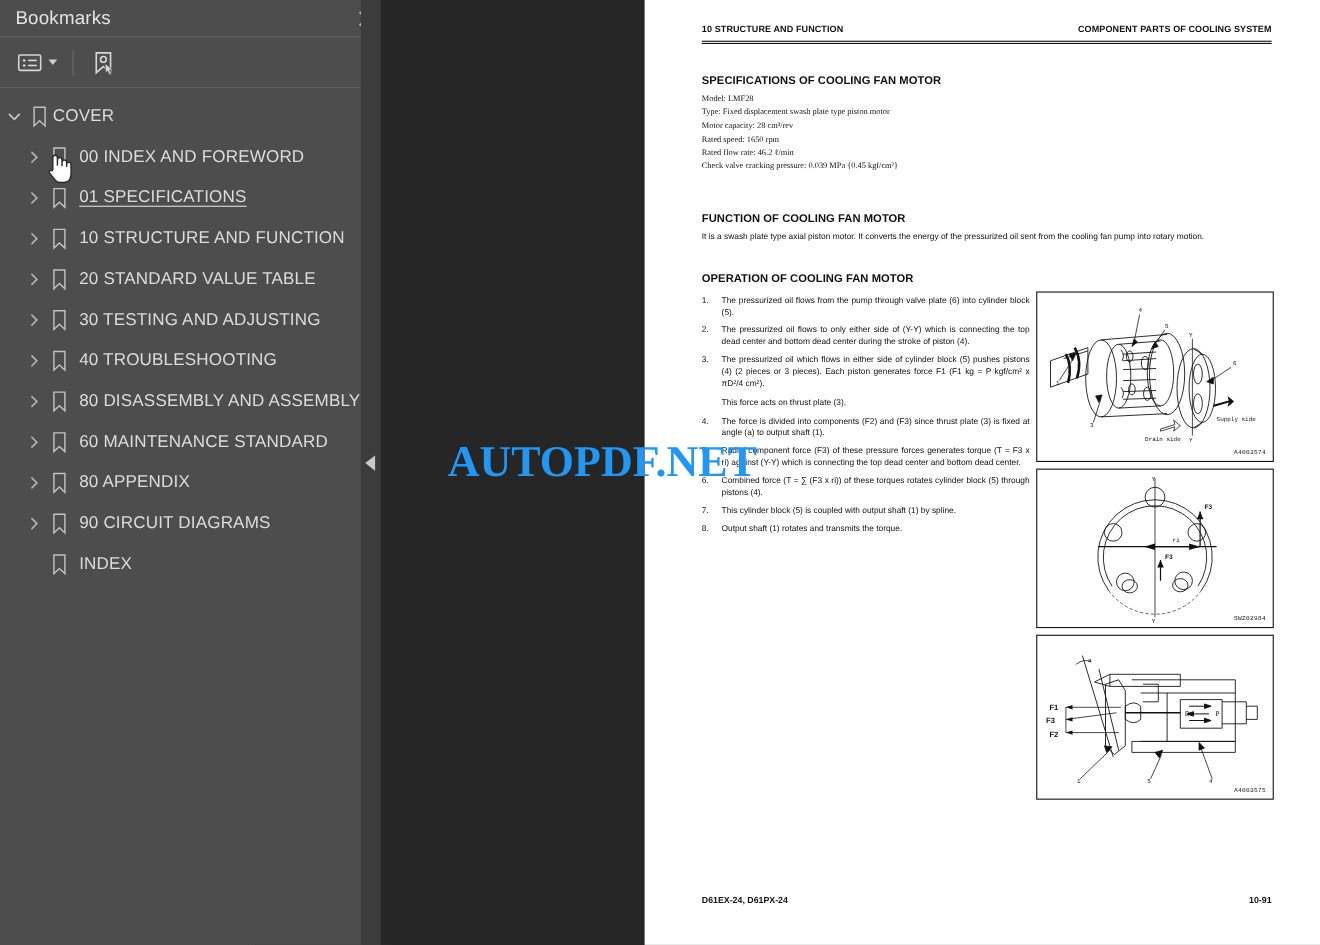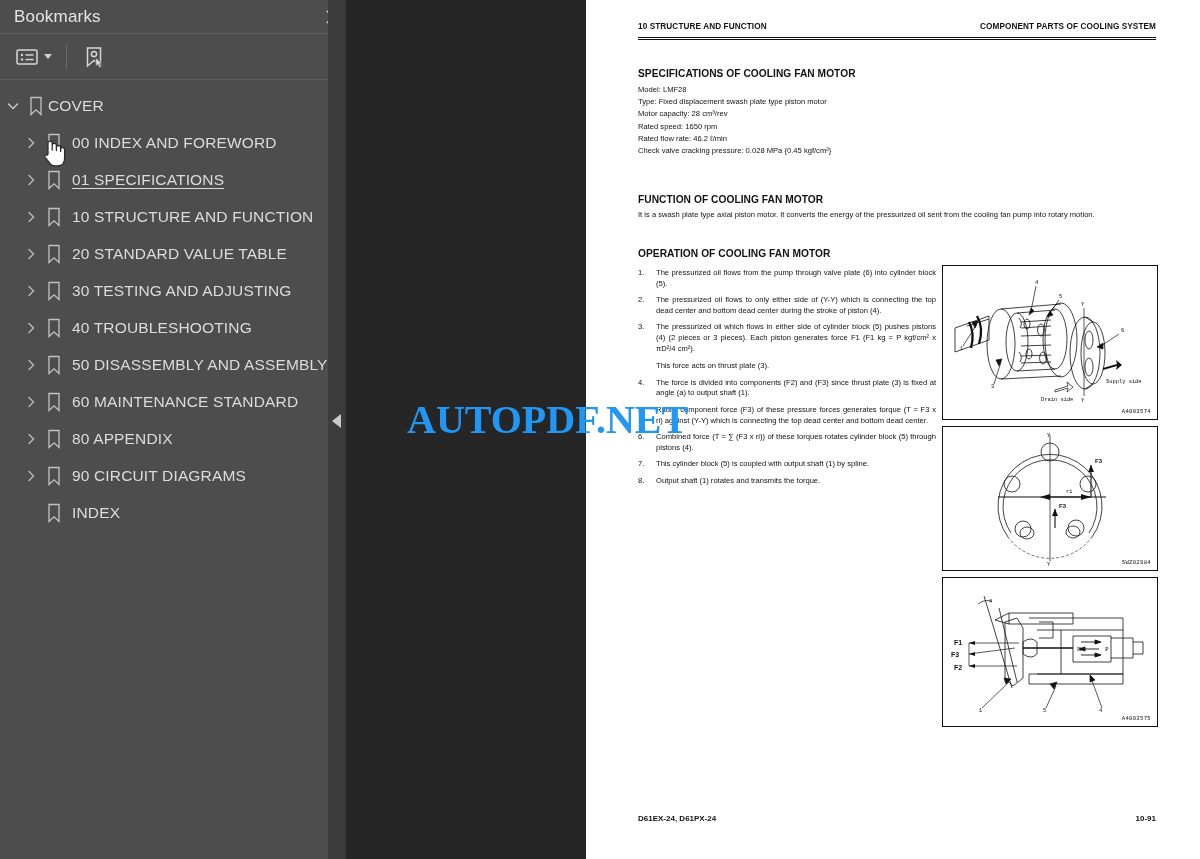--- a/index.html
+++ b/index.html
@@ -149,20 +149,21 @@
 
   
   .sec { position: absolute; left: 52px; width: 290px; }
   .h2 {
     font-size: 10.2px; font-weight: bold; color: #111;
     letter-spacing: .05px; margin-bottom: 5px;
   }
   .spec-line {
     font-size: 7.6px; color: #111; line-height: 12.2px;
     white-space: nowrap;
+    font-family: Liberation Serif, serif;
   }
   .para {
     font-size: 7.6px; color: #111; line-height: 10.4px;
     text-align: justify;
   }
 
   .ol { position: absolute; left: 52px; width: 298px; }
   .li { display: flex; margin-bottom: 6px; }
   .li-n {
     width: 18px; flex: 0 0 18px;
@@ -344,21 +345,21 @@
           <span class="twisty">
             <svg width="14" height="14" viewBox="0 0 14 14">
               <path d="M5 2.5 L9.5 7 L5 11.5" stroke="#b4b4b4" stroke-width="1.5" fill="none" stroke-linecap="round"></path>
             </svg>
           </span>
           <span class="bm-ico">
             <svg width="20" height="21" viewBox="0 0 20 21">
               <path d="M5 1.5 H15 V18.5 L10 13.8 L5 18.5 Z" fill="none" stroke="#c2c2c2" stroke-width="1.3"></path>
             </svg>
           </span>
-          <span class="node-label">50 DISASSEMBLY AND ASSEMBLY</span>
+          <span class="node-label">80 DISASSEMBLY AND ASSEMBLY</span>
         </div>
         <div class="node lvl1">
           <span class="twisty">
             <svg width="14" height="14" viewBox="0 0 14 14">
               <path d="M5 2.5 L9.5 7 L5 11.5" stroke="#b4b4b4" stroke-width="1.5" fill="none" stroke-linecap="round"></path>
             </svg>
           </span>
           <span class="bm-ico">
             <svg width="20" height="21" viewBox="0 0 20 21">
               <path d="M5 1.5 H15 V18.5 L10 13.8 L5 18.5 Z" fill="none" stroke="#c2c2c2" stroke-width="1.3"></path>
@@ -417,21 +418,21 @@
       <div class="rh-rule"></div>
 
       <div class="sec" style="top:68px;">
         <div class="h2">SPECIFICATIONS OF COOLING FAN MOTOR</div>
         <div id="spec-lines">
             <div class="spec-line">Model: LMF28</div>
             <div class="spec-line">Type: Fixed displacement swash plate type piston motor</div>
             <div class="spec-line">Motor capacity: 28 cm³/rev</div>
             <div class="spec-line">Rated speed: 1650 rpm</div>
             <div class="spec-line">Rated flow rate: 46.2 ℓ/min</div>
-            <div class="spec-line">Check valve cracking pressure: 0.028 MPa {0.45 kgf/cm²}</div>
+            <div class="spec-line">Check valve cracking pressure: 0.039 MPa {0.45 kgf/cm²}</div>
           </div>
       </div>
 
       <div class="sec" style="top:194px; width:514px;">
         <div class="h2">FUNCTION OF COOLING FAN MOTOR</div>
         <div class="para">It is a swash plate type axial piston motor. It converts the energy of the pressurized oil sent from the cooling fan pump into rotary motion.</div>
       </div>
 
       <div class="sec" style="top:248px;">
         <div class="h2">OPERATION OF COOLING FAN MOTOR</div>

